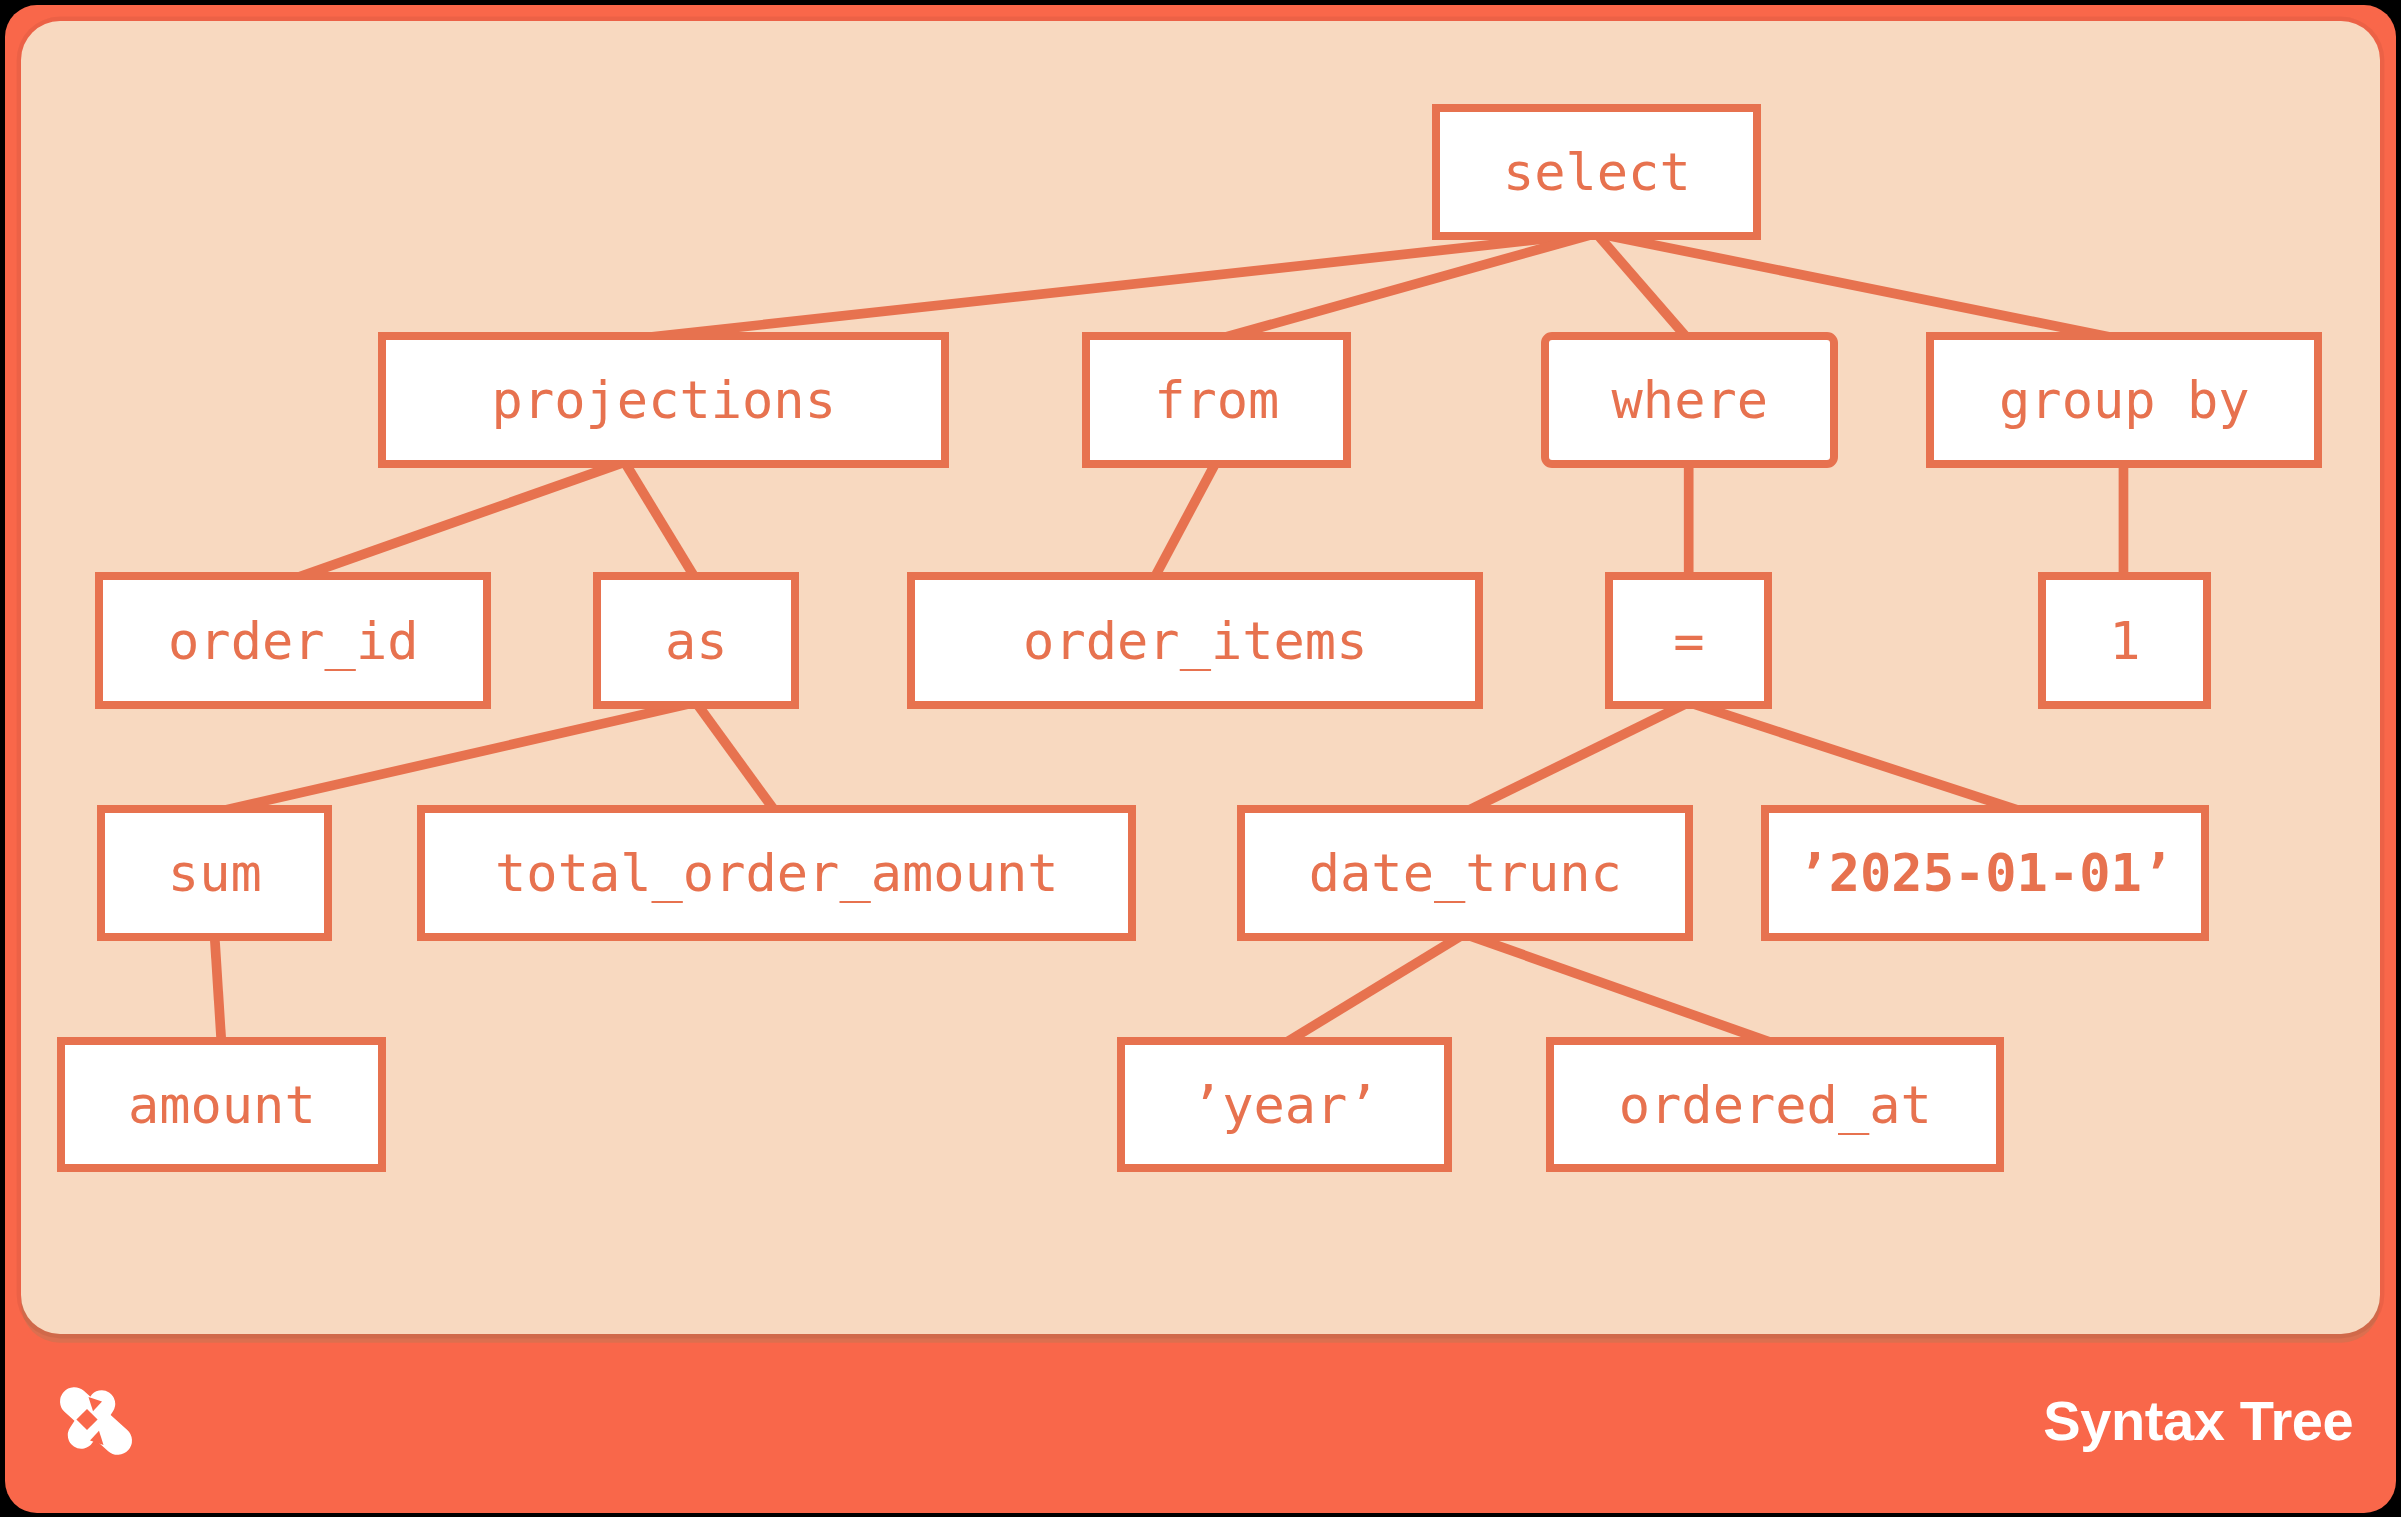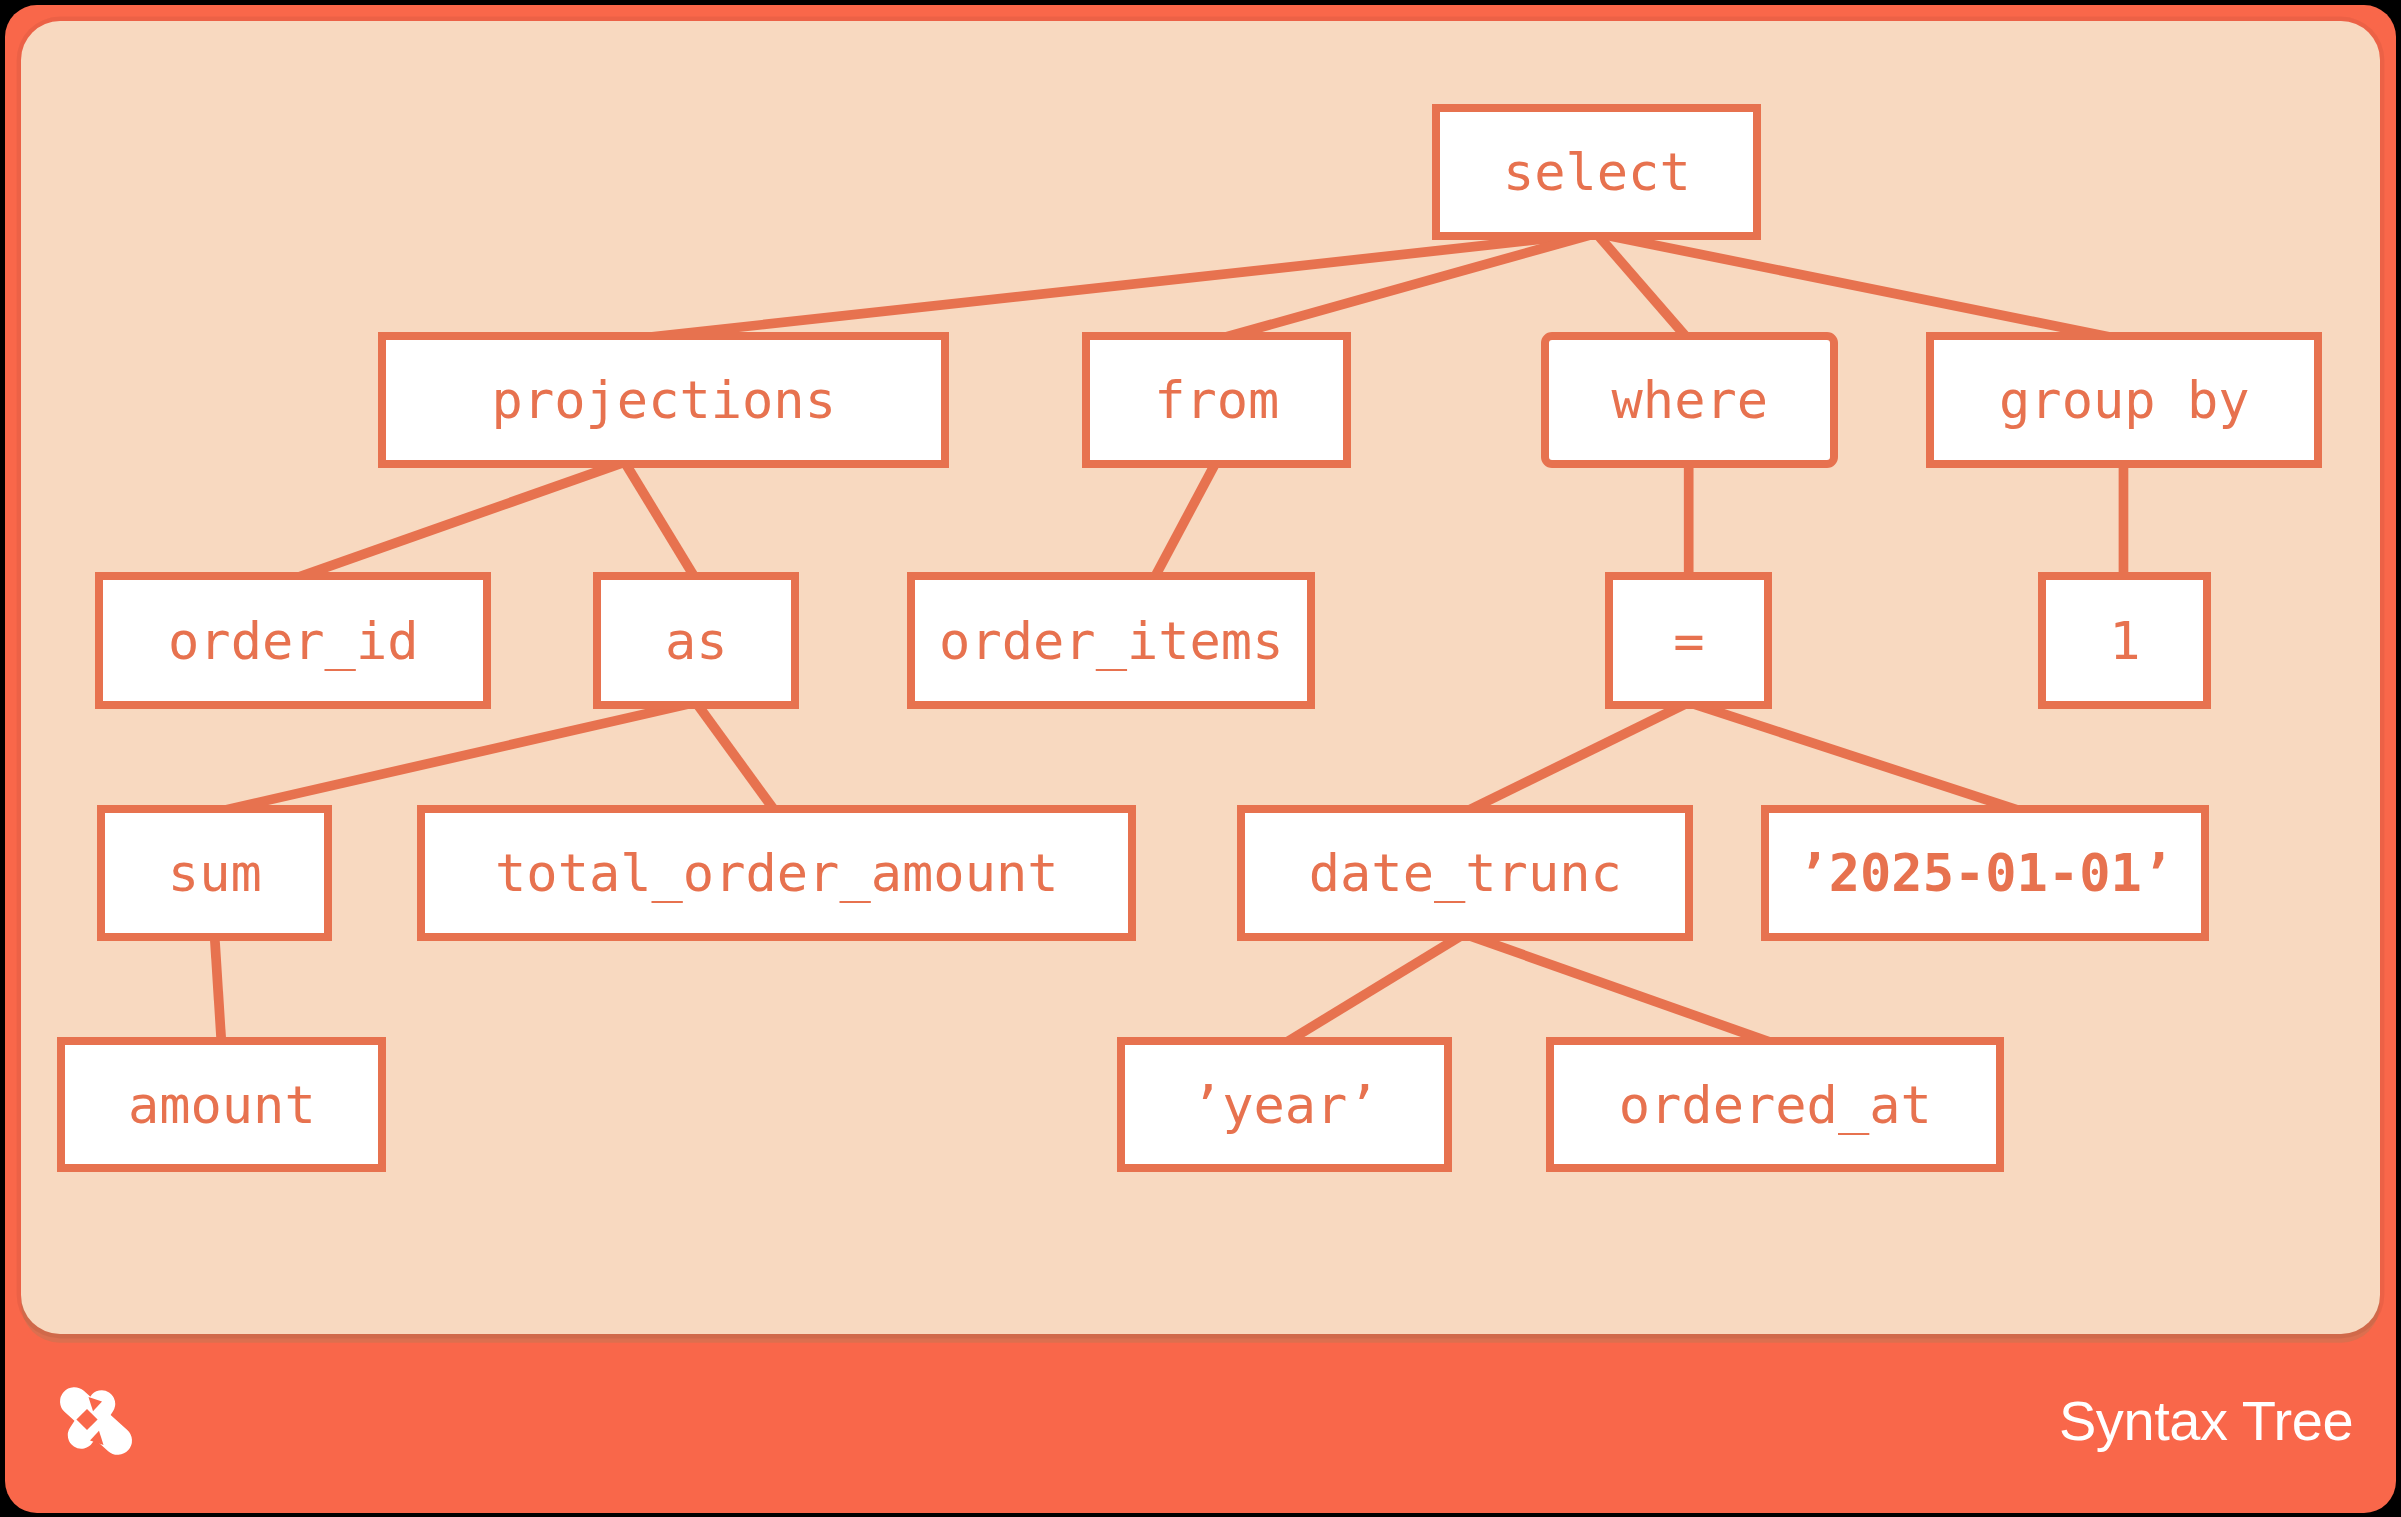--- a/index.html
+++ b/index.html
@@ -41,21 +41,21 @@
     z-index:2;
   }
   .footer{
     position:absolute;left:16px;right:16px;top:1329px;bottom:0;
     display:flex;align-items:center;justify-content:space-between;
     padding:0 26.4px 5.3px 30px;box-sizing:border-box;
   }
   .logo{display:block;}
   .footer-title{
     font-family:"Liberation Sans","DejaVu Sans",sans-serif;
-    font-weight:400;font-size:56px;color:var(--footer-text);
+    font-weight:700;font-size:56px;color:var(--footer-text);
     letter-spacing:-0.4px;
   }
 </style>
 </head>
 <body>
 
 <div class="card">
   <div class="panel"></div>
 
   <div class="stage">
@@ -78,21 +78,21 @@
         <line x1="2407" y1="519" x2="2407" y2="652"></line>
       </svg>
 
   <div class="node" style="left: 1427px; top: 99px; width: 329px; height: 136px;">select</div>
       <div class="node" style="left: 373px; top: 327px; width: 571px; height: 136px;">projections</div>
       <div class="node" style="left: 1077px; top: 327px; width: 269px; height: 136px;">from</div>
       <div class="node" style="left: 1536px; top: 327px; width: 297px; height: 136px; border-radius: 11px;">where</div>
       <div class="node" style="left: 1921px; top: 327px; width: 396px; height: 136px;">group by</div>
       <div class="node" style="left: 90px; top: 567px; width: 396px; height: 137px;">order_id</div>
       <div class="node" style="left: 588px; top: 567px; width: 206px; height: 137px;">as</div>
-      <div class="node" style="left: 902px; top: 567px; width: 408px; height: 137px;">order_items</div>
+      <div class="node" style="left: 902px; top: 567px; width: 576px; height: 137px;">order_items</div>
       <div class="node" style="left: 1600px; top: 567px; width: 167px; height: 137px;">=</div>
       <div class="node" style="left: 2033px; top: 567px; width: 173px; height: 137px;">1</div>
       <div class="node" style="left: 412px; top: 800px; width: 719px; height: 136px;">total_order_amount</div>
       <div class="node" style="left: 92px; top: 800px; width: 235px; height: 136px;">sum</div>
       <div class="node" style="left: 1232px; top: 800px; width: 456px; height: 136px;">date_trunc</div>
       <div class="node" style="left: 1756px; top: 800px; width: 448px; height: 136px; font-weight: bold;">’2025-01-01’</div>
       <div class="node" style="left: 52px; top: 1032px; width: 329px; height: 135px;">amount</div>
       <div class="node" style="left: 1112px; top: 1032px; width: 335px; height: 135px;">’year’</div>
       <div class="node" style="left: 1541px; top: 1032px; width: 458px; height: 135px;">ordered_at</div>
     </div>

